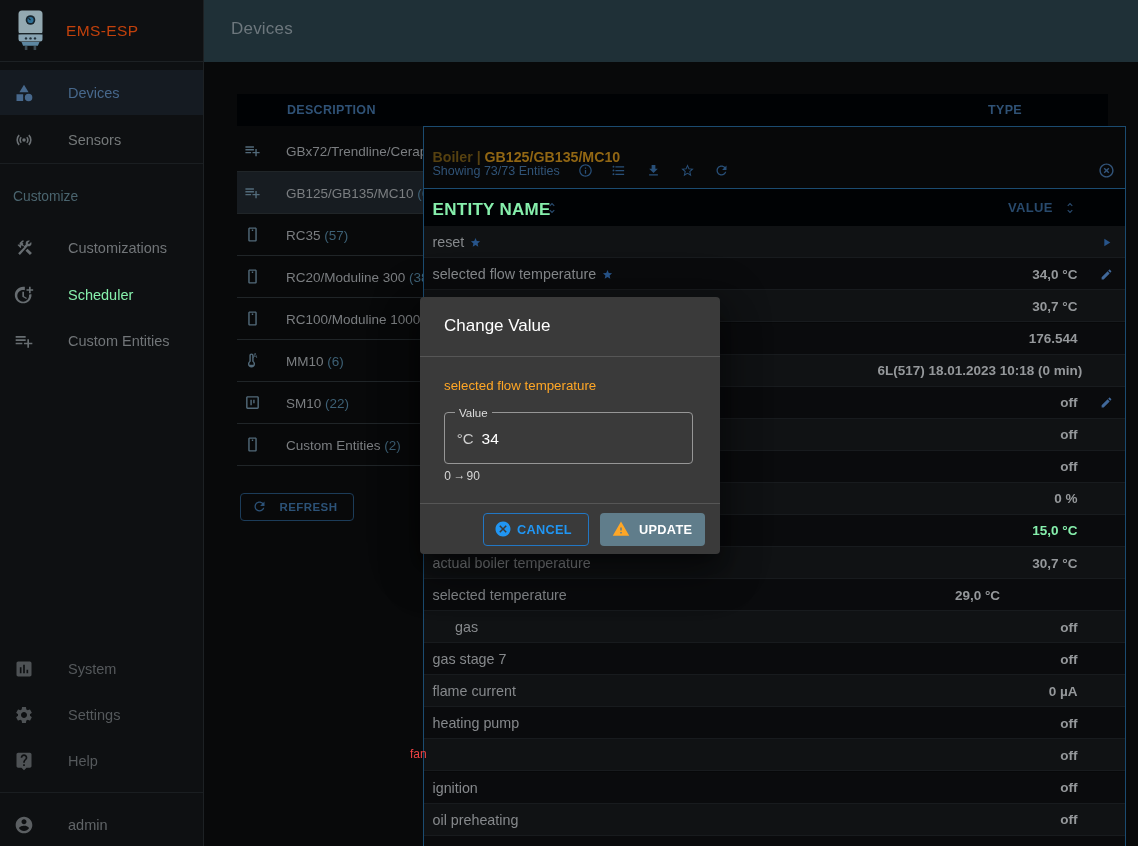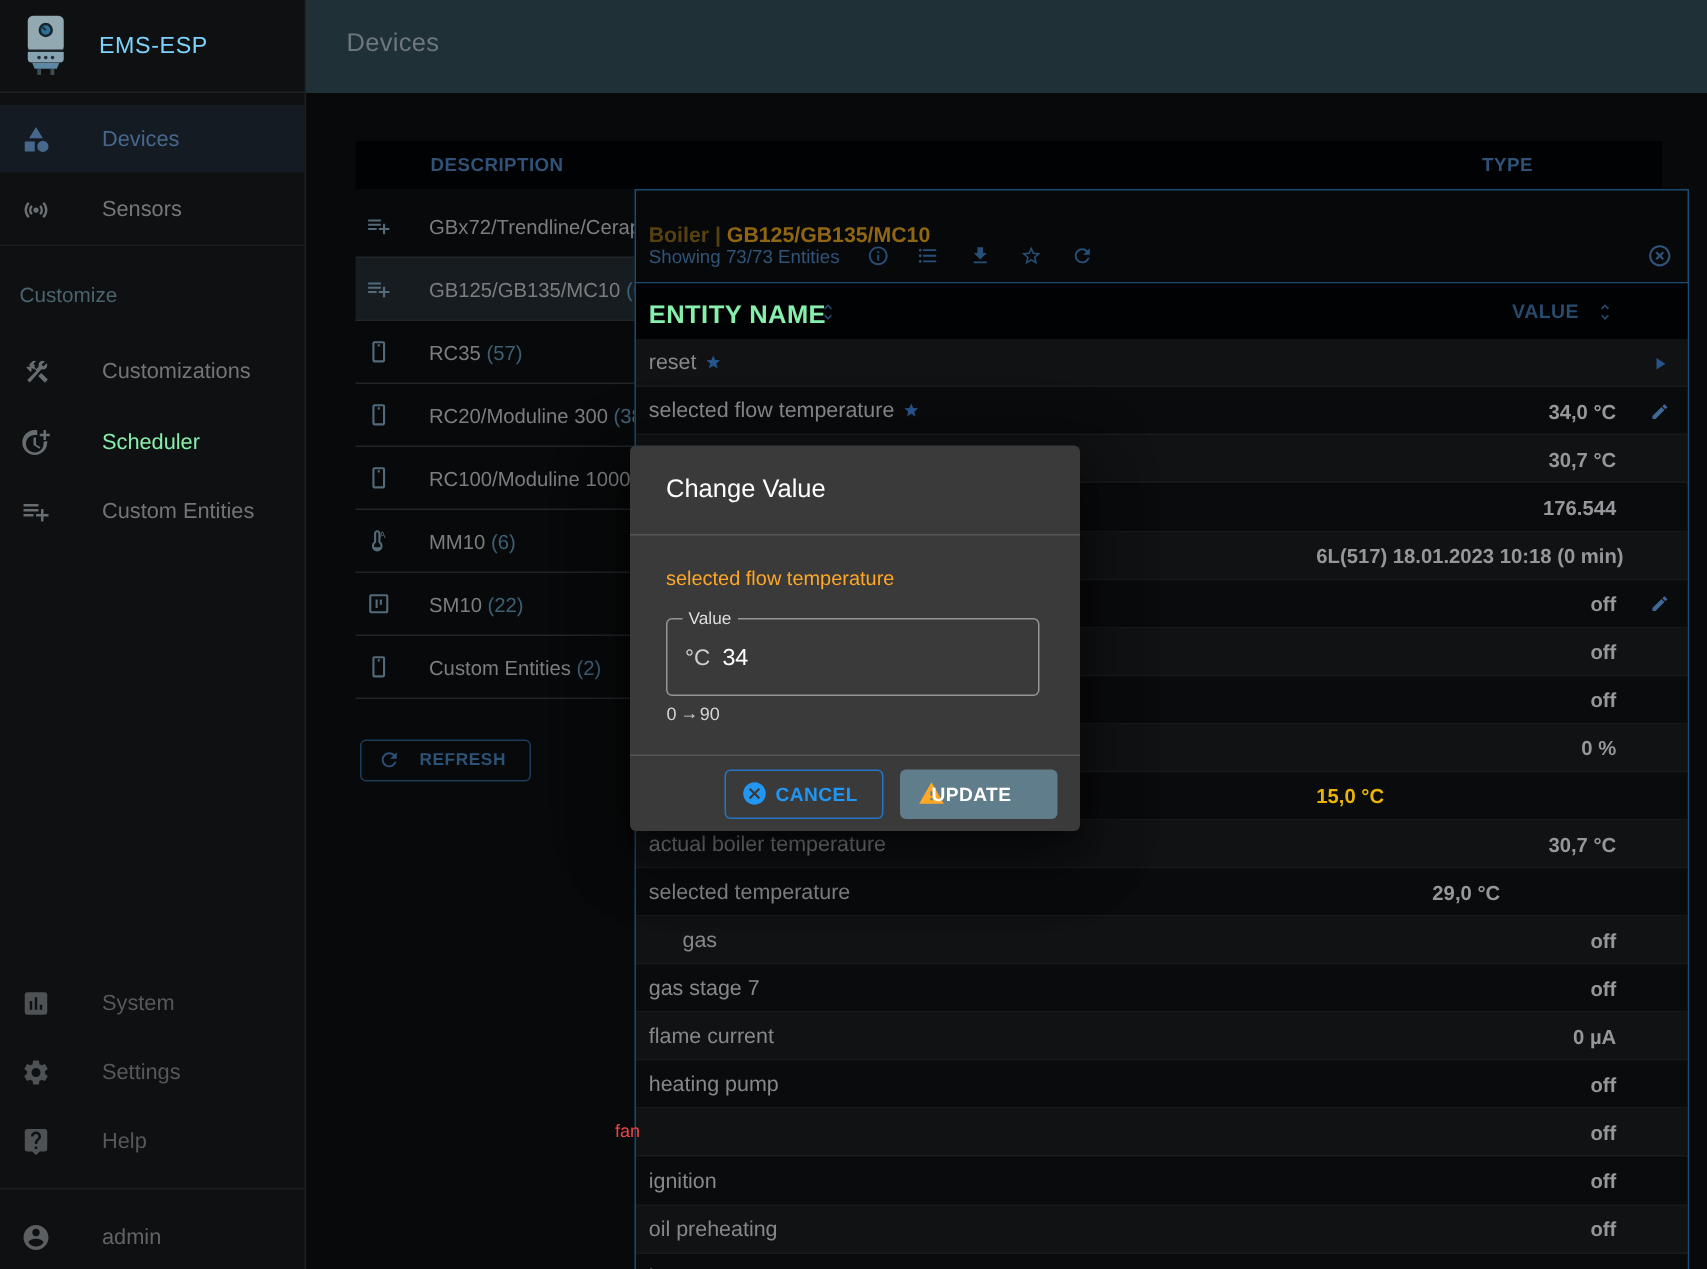--- a/index.html
+++ b/index.html
@@ -17,21 +17,21 @@
 <circle cx="12.5" cy="10" r="4.8" fill="#16242c"></circle>
 <circle cx="12.5" cy="10" r="3.1" fill="#2e7096"></circle>
 <path d="M12.5 10L10.4 8.2" stroke="#16242c" stroke-width="1.1"></path>
 <circle cx="8" cy="28.4" r="1.2" fill="#22313a"></circle>
     <circle cx="12.5" cy="28.4" r="1.2" fill="#22313a"></circle>
     <circle cx="17" cy="28.4" r="1.2" fill="#22313a"></circle>
 <path d="M3.5 32h18l-1.6 3.8H5.1z" fill="#5d87a2"></path>
 <rect x="6.8" y="36" width="2.6" height="4" fill="#3c4a52"></rect>
     <rect x="15.6" y="36" width="2.6" height="4" fill="#3c4a52"></rect>
 </svg>
-<div class="abs" style="left:66px;top:22px;font-size:15.5px;color:#7dd3fc;letter-spacing:.4px">EMS-ESP</div>
+<div class="abs" style="left:66px;top:22px;font-size:15.5px;color:#c2410c;letter-spacing:.4px">EMS-ESP</div>
 <div class="abs" style="left:0;top:61px;width:203px;height:1px;background:#1d2124"></div>
 <div class="abs" style="left:0;top:70px;width:203px;height:45px;background:#151b22"></div>
 <svg style="position:absolute;left:14px;top:83px" width="20" height="20" viewBox="0 0 24 24">
     <path d="M12 2l-5.5 9h11z M17.5 17.5m-4.5 0a4.5 4.5 0 1 0 9 0a4.5 4.5 0 1 0-9 0 M3 13.5h8v8H3z" fill="#47688c"></path>
   </svg>
 <div class="abs" style="left:68px;top:85px;font-size:14.5px;color:#47688c">Devices</div>
 <svg style="position:absolute;left:14px;top:130px" width="20" height="20" viewBox="0 0 24 24" fill="none">
     <circle cx="12" cy="12" r="2.1" fill="#6b7074"></circle>
     <path d="M8.7 15.3A4.65 4.65 0 0 1 8.7 8.7M15.3 8.7a4.65 4.65 0 0 1 0 6.6M6.2 17.8a8.2 8.2 0 0 1 0-11.6M17.8 6.2a8.2 8.2 0 0 1 0 11.6" stroke="#6b7074" stroke-width="1.9" stroke-linecap="butt"></path>
   </svg>
@@ -182,21 +182,21 @@
 <div class="abs" style="left:432.5px;top:426.7px;font-size:14.3px;color:#86898c;white-space:nowrap">heating active</div>
 <div class="abs" style="left:877.5px;top:427.2px;width:200px;text-align:right;font-size:13.5px;font-weight:700;color:#95989b;white-space:nowrap">off</div>
 <div class="abs" style="left:424px;top:450.8px;width:701px;height:32.07px;background:#0a0b0d;border-bottom:1px solid #181b1e"></div>
 <div class="abs" style="left:432.5px;top:458.8px;font-size:14.3px;color:#86898c;white-space:nowrap">tapwater active</div>
 <div class="abs" style="left:877.5px;top:459.3px;width:200px;text-align:right;font-size:13.5px;font-weight:700;color:#95989b;white-space:nowrap">off</div>
 <div class="abs" style="left:424px;top:482.9px;width:701px;height:32.07px;background:#101214;border-bottom:1px solid #181b1e"></div>
 <div class="abs" style="left:432.5px;top:490.9px;font-size:14.3px;color:#86898c;white-space:nowrap">burner modulation</div>
 <div class="abs" style="left:877.5px;top:491.4px;width:200px;text-align:right;font-size:13.5px;font-weight:700;color:#95989b;white-space:nowrap">0 %</div>
 <div class="abs" style="left:424px;top:514.9px;width:701px;height:32.07px;background:#0a0b0d;border-bottom:1px solid #181b1e"></div>
 <div class="abs" style="left:432.5px;top:522.9px;font-size:14.3px;color:#86898c;white-space:nowrap">boiler temperature</div>
-<div class="abs" style="left:877.5px;top:523.4px;width:200px;text-align:left;font-size:13.5px;font-weight:700;color:#eab308;white-space:nowrap">15,0 °C</div>
+<div class="abs" style="left:877.5px;top:523.4px;width:200px;text-align:right;font-size:13.5px;font-weight:700;color:#86efac;white-space:nowrap">15,0 °C</div>
 <div class="abs" style="left:424px;top:547.0px;width:701px;height:32.07px;background:#101214;border-bottom:1px solid #181b1e"></div>
 <div class="abs" style="left:432.5px;top:555.0px;font-size:14.3px;color:#86898c;white-space:nowrap">actual boiler temperature</div>
 <div class="abs" style="left:877.5px;top:555.5px;width:200px;text-align:right;font-size:13.5px;font-weight:700;color:#95989b;white-space:nowrap">30,7 °C</div>
 <div class="abs" style="left:424px;top:579.1px;width:701px;height:32.07px;background:#0a0b0d;border-bottom:1px solid #181b1e"></div>
 <div class="abs" style="left:432.5px;top:587.1px;font-size:14.3px;color:#86898c;white-space:nowrap">selected temperature</div>
 <div class="abs" style="left:877.5px;top:587.6px;width:200px;text-align:center;font-size:13.5px;font-weight:700;color:#95989b;white-space:nowrap">29,0 °C</div>
 <div class="abs" style="left:424px;top:611.1px;width:701px;height:32.07px;background:#101214;border-bottom:1px solid #181b1e"></div>
 <div class="abs" style="left:455px;top:619.1px;font-size:14.3px;color:#86898c;white-space:nowrap">gas</div>
 <div class="abs" style="left:877.5px;top:619.6px;width:200px;text-align:right;font-size:13.5px;font-weight:700;color:#95989b;white-space:nowrap">off</div>
 <div class="abs" style="left:424px;top:643.2px;width:701px;height:32.07px;background:#0a0b0d;border-bottom:1px solid #181b1e"></div>
@@ -235,12 +235,12 @@
 <div class="abs" style="left:420px;top:503.4px;width:300px;height:1px;background:#565656"></div>
 <div class="abs" style="left:482.5px;top:512.7px;width:106px;height:33px;border:1px solid #2277c4;border-radius:4px"></div>
 <svg style="position:absolute;left:494.4px;top:520.2px" width="18" height="18" viewBox="0 0 24 24">
     <path d="M12 2C6.47 2 2 6.47 2 12s4.47 10 10 10 10-4.47 10-10S17.53 2 12 2zm5 13.59L15.59 17 12 13.41 8.41 17 7 15.59 10.59 12 7 8.41 8.41 7 12 10.59 15.59 7 17 8.41 13.41 12 17 15.59z" fill="#2196f3"></path>
   </svg>
 <div class="abs" style="left:517px;top:522px;font-size:12.75px;font-weight:700;color:#2196f3;letter-spacing:.3px">CANCEL</div>
 <div class="abs" style="left:599.7px;top:512.7px;width:105px;height:33px;background:#607d8b;border-radius:4px"></div>
 <svg class="abs" style="left:611.5px;top:520.2px" width="18" height="18" viewBox="0 0 24 24">
     <path d="M1 21h22L12 2 1 21zm12-3h-2v-2h2v2zm0-4h-2v-4h2v4z" fill="#ffa726"></path>
   </svg>
-<div class="abs" style="left:621px;top:522px;font-size:12.75px;font-weight:700;color:#fff;letter-spacing:.3px">UPDATE</div>
+<div class="abs" style="left:639px;top:522px;font-size:12.75px;font-weight:700;color:#fff;letter-spacing:.3px">UPDATE</div>
 </body></html>

